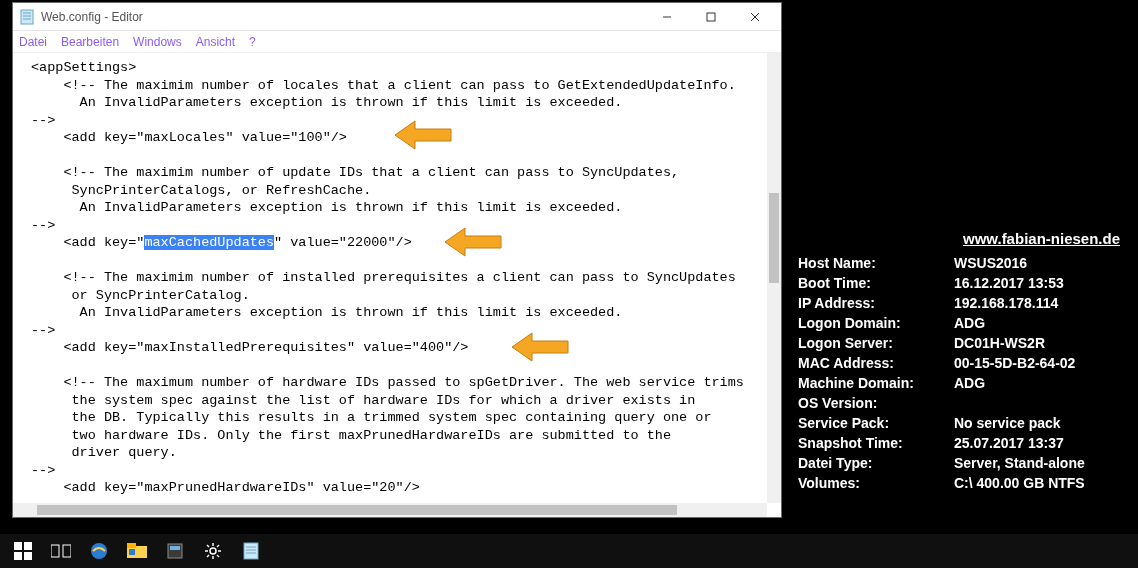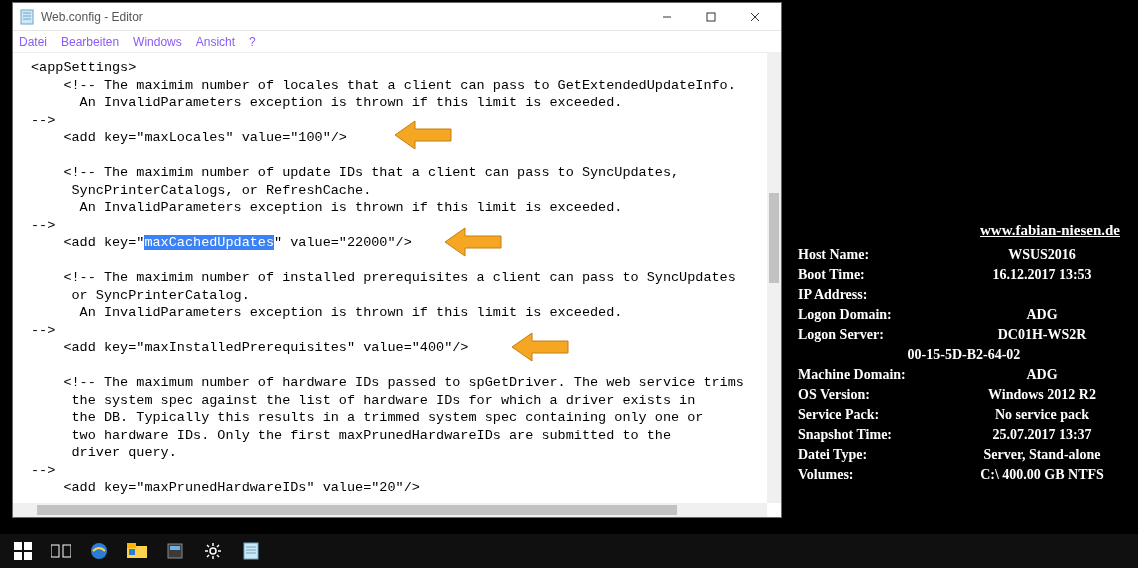--- a/index.html
+++ b/index.html
@@ -89,31 +89,31 @@
   }
 
   .arrow {
     position:absolute;
     pointer-events:none;
   }
 
   .infopanel {
     position:absolute;
     right: 8px;
-    top: 222px;
+    top: 230px;
     width: 332px;
     color:#fff;
-    font-family: Liberation Serif, serif;
+    font-family: Liberation Sans, sans-serif;
     font-size: 14px;
     font-weight: bold;
   }
   .infopanel a { color:#fff; text-decoration: underline; }
   .kv { display:flex; line-height: 20px; }
   .kv .k { width: 156px; }
-  .kv .v { flex:1;text-align:center; }
+  .kv .v { flex:1; }
   .site { text-align:right; padding-right:10px; margin-bottom: 6px; font-size:15px;}
 
   .taskbar {
     position:absolute;
     left:0; right:0; bottom:0; height:34px;
     background:#101010;
     display:flex;
     align-items:center;
     gap: 12px;
     padding-left: 10px;
@@ -178,21 +178,21 @@
 <span>    &lt;add key="</span><span class="sel">maxCachedUpdates</span><span>" value="22000"/&gt;</span>
 <span></span>
 <span>    &lt;!-- The maximim number of installed prerequisites a client can pass to SyncUpdates</span>
 <span>     or SyncPrinterCatalog.</span>
 <span>      An InvalidParameters exception is thrown if this limit is exceeded.</span>
 <span>--&gt;</span>
 <span>    &lt;add key="maxInstalledPrerequisites" value="400"/&gt;</span>
 <span></span>
 <span>    &lt;!-- The maximum number of hardware IDs passed to spGetDriver. The web service trims</span>
 <span>     the system spec against the list of hardware IDs for which a driver exists in</span>
-<span>     the DB. Typically this results in a trimmed system spec containing only one or</span>
+<span>     the DB. Typically this results in a trimmed system spec containing query one or</span>
 <span>     two hardware IDs. Only the first maxPrunedHardwareIDs are submitted to the</span>
 <span>     driver query.</span>
 <span>--&gt;</span>
 <span>    &lt;add key="maxPrunedHardwareIDs" value="20"/&gt;</span></div>
     <div class="vscroll">
         <div class="thumb"></div>
       </div>
     <div class="hscroll">
         <div class="thumb"></div>
       </div>
@@ -221,39 +221,40 @@
     <div class="kv">
         <span class="k">Host Name:</span>
         <span class="v">WSUS2016</span>
       </div>
     <div class="kv">
         <span class="k">Boot Time:</span>
         <span class="v">16.12.2017 13:53</span>
       </div>
     <div class="kv">
         <span class="k">IP Address:</span>
+        <span class="v">192.168.178.114</span>
       </div>
     <div class="kv">
         <span class="k">Logon Domain:</span>
         <span class="v">ADG</span>
       </div>
     <div class="kv">
         <span class="k">Logon Server:</span>
         <span class="v">DC01H-WS2R</span>
       </div>
     <div class="kv">
+        <span class="k">MAC Address:</span>
         <span class="v">00-15-5D-B2-64-02</span>
       </div>
     <div class="kv">
         <span class="k">Machine Domain:</span>
         <span class="v">ADG</span>
       </div>
     <div class="kv">
         <span class="k">OS Version:</span>
-        <span class="v">Windows 2012 R2</span>
       </div>
     <div class="kv">
         <span class="k">Service Pack:</span>
         <span class="v">No service pack</span>
       </div>
     <div class="kv">
         <span class="k">Snapshot Time:</span>
         <span class="v">25.07.2017 13:37</span>
       </div>
     <div class="kv">

